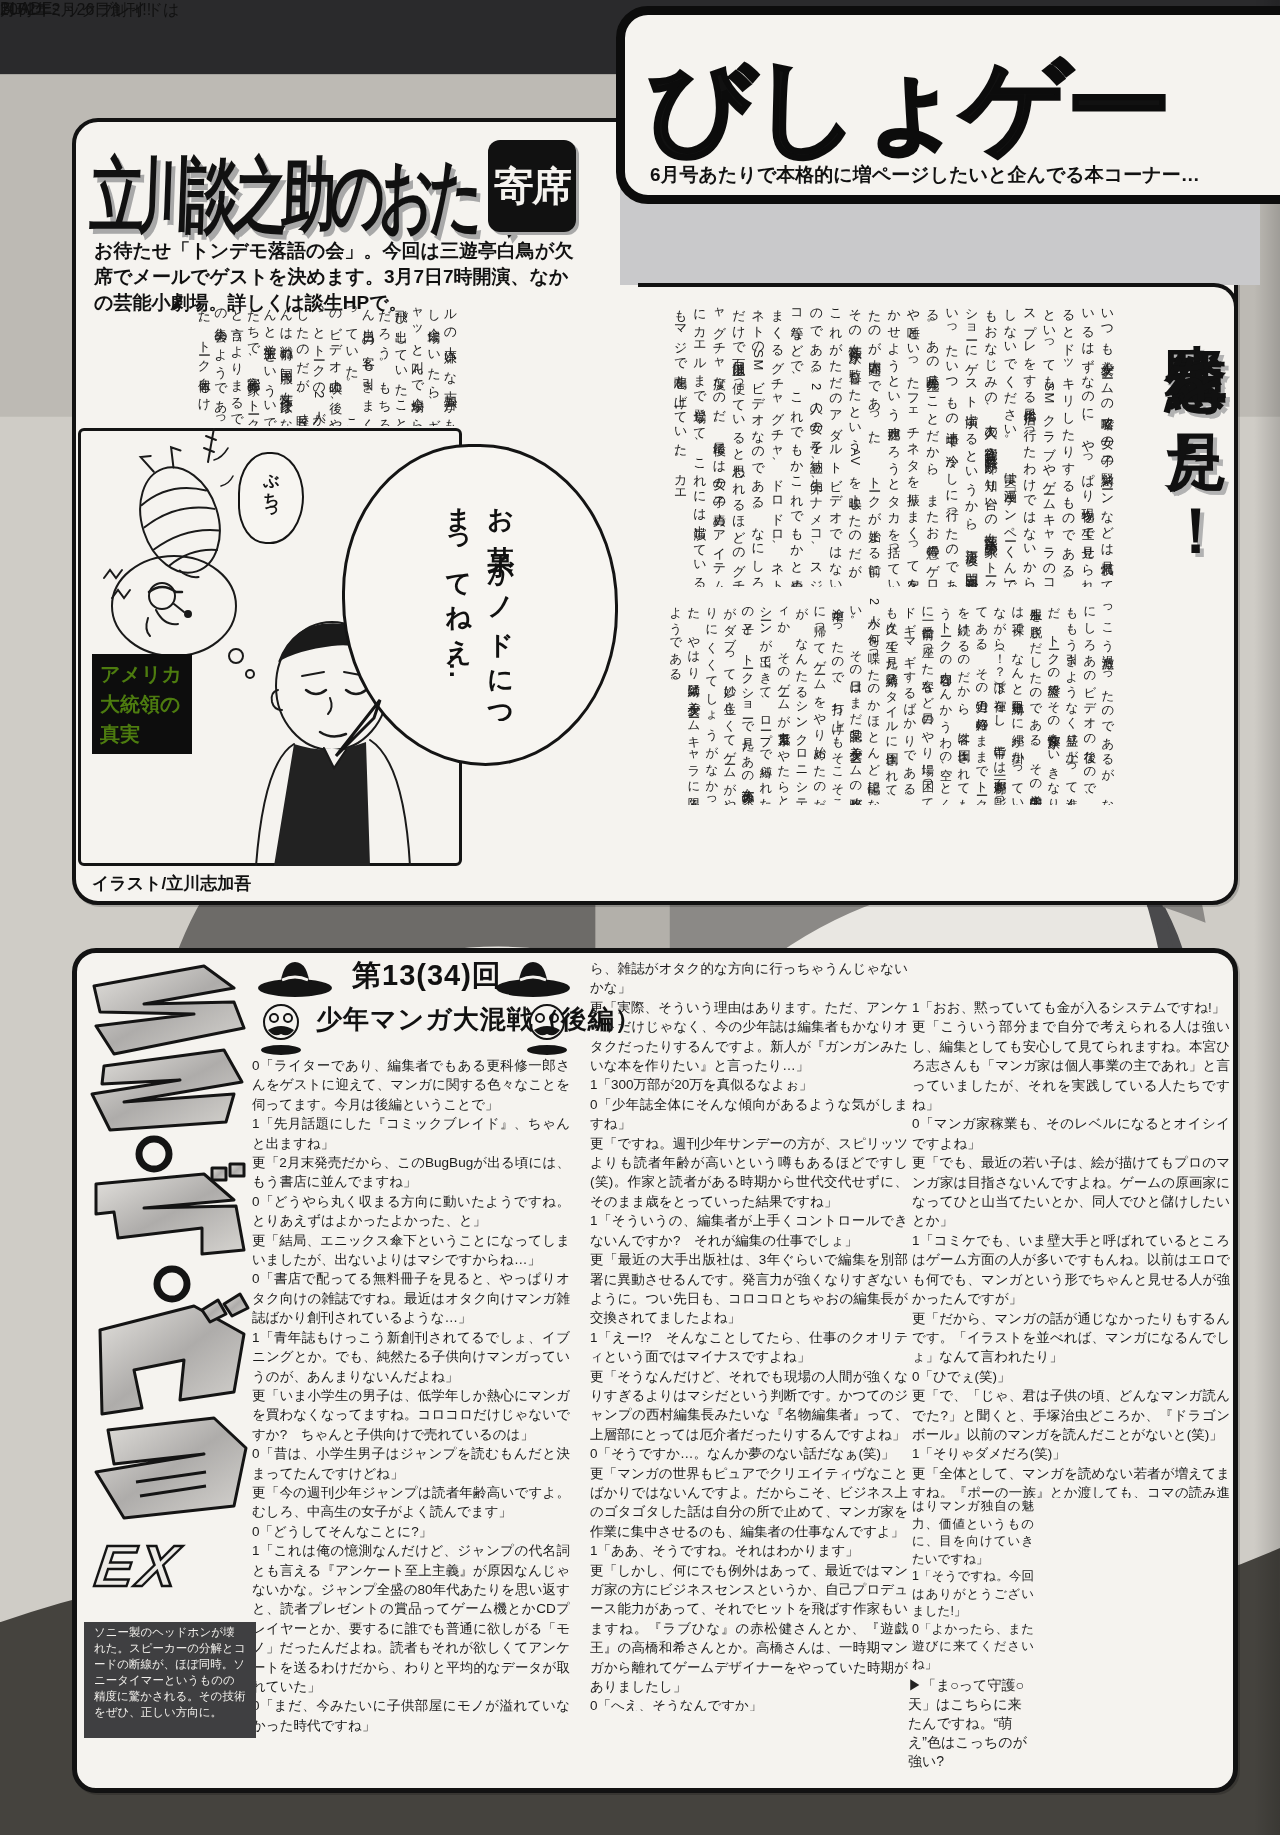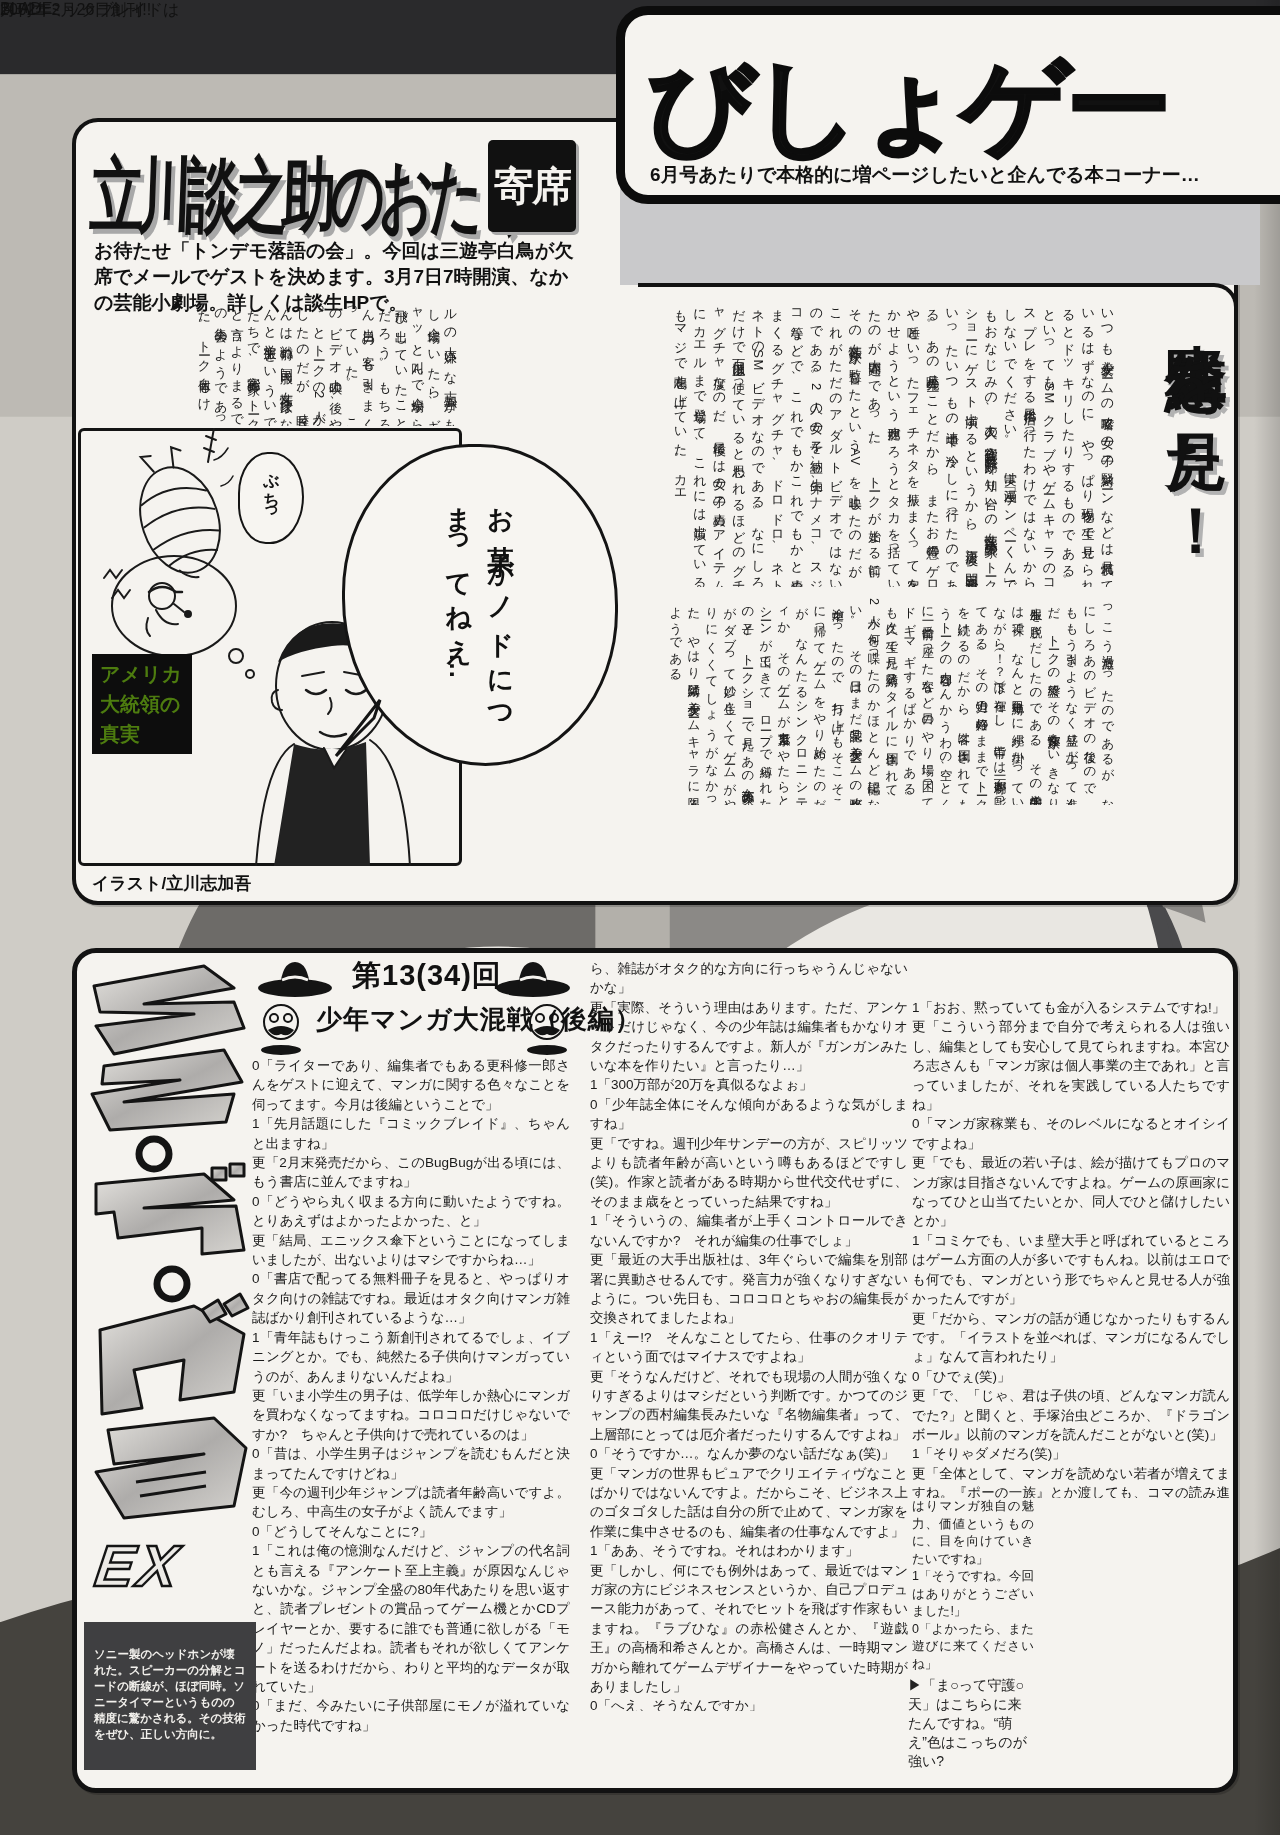--- a/index.html
+++ b/index.html
@@ -27,21 +27,21 @@
   #bishoBox{left:616px;top:6px;width:700px;height:198px;box-sizing:border-box;background:#f5f3ef;
           border:9px solid #0c0c0c;border-radius:32px;z-index:4;}
   #bishoTitle{left:648px;top:36px;font-size:106px;font-weight:900;letter-spacing:-4px;z-index:5;
           -webkit-text-stroke:3px #0c0c0c;white-space:nowrap;}
   #bishoSub{left:650px;top:162px;font-size:19px;font-weight:bold;white-space:nowrap;z-index:5;}
 
   
   #ttitle{left:92px;top:142px;font-size:54px;font-weight:900;letter-spacing:-6px;z-index:5;
           transform:scaleY(1.5) skewX(-3deg);transform-origin:top left;white-space:nowrap;
           text-shadow:4px 3px 0 #a8a8a8;}
-  #tseal{left:488px;top:140px;width:88px;height:92px;background:#111;border-radius:5px;z-index:5;
+  #tseal{left:488px;top:140px;width:88px;height:92px;background:#111;border-radius:12px;z-index:5;
           color:#f5f3ef;font-size:40px;font-weight:900;display:flex;align-items:center;justify-content:center;
           letter-spacing:-2px;box-shadow:3px 3px 0 #a8a8a8;}
   #announce{left:94px;top:238px;width:492px;font-size:19px;font-weight:bold;line-height:26px;z-index:5;}
 
   
   .vbody{font-size:13px;line-height:19.4px;letter-spacing:1.4px;color:#1c1c1c;z-index:5;}
   #vbandA{left:462px;top:300px;width:655px;height:287px;}
   #vbandB{left:86px;top:300px;width:372px;height:126px;line-height:16.4px;letter-spacing:2px;}
   #vbandC{left:612px;top:598px;width:505px;height:207px;font-size:12.5px;line-height:18px;letter-spacing:1.1px;}
   #headline{left:1126px;top:294px;width:112px;height:472px;font-size:62px;font-weight:900;z-index:5;
@@ -77,22 +77,22 @@
   #col2{left:590px;top:959px;width:318px;height:752px;overflow:hidden;}
   #col3{left:912px;top:998px;width:318px;height:500px;overflow:hidden;}
   #col3n{left:912px;top:1498px;width:122px;height:182px;overflow:hidden;font-size:12.5px;line-height:17.5px;}
   #capt{left:908px;top:1676px;width:124px;height:96px;overflow:hidden;z-index:5;
         font-family:Liberation Sans, sans-serif;font-size:14px;line-height:19px;color:#222;}
 
   
   #logoArt{left:84px;top:962px;width:170px;height:560px;z-index:5;}
   #logoEx{left:96px;top:1532px;font-size:58px;font-weight:900;font-style:italic;z-index:5;
         color:#eceae6;-webkit-text-stroke:2.5px #141414;letter-spacing:4px;transform:skewX(-8deg);}
-  #note{left:84px;top:1622px;width:172px;height:148px;background:#3f3f41;color:#f2f0ec;z-index:5;
-        font-size:11.5px;line-height:16px;padding:24px 10px;box-sizing:border-box;font-weight:bold;
+  #note{left:84px;top:1622px;width:172px;height:116px;background:#3f3f41;color:#f2f0ec;z-index:5;
+        font-size:11.5px;line-height:16px;padding:2px 10px;box-sizing:border-box;font-weight:normal;
         clip-path:polygon(0% 8%,4% 0%,12% 6%,22% 0%,32% 7%,44% 1%,55% 7%,66% 0%,77% 6%,88% 1%,96% 7%,100% 2%,99% 14%,100% 30%,97% 45%,100% 60%,97% 76%,100% 92%,94% 100%,84% 94%,72% 100%,60% 94%,48% 100%,36% 94%,24% 100%,12% 95%,3% 100%,0% 88%,2% 70%,0% 50%,2% 30%;}
   #byline{left:86px;top:1738px;font-size:29px;font-weight:900;z-index:5;letter-spacing:2px;}
   #coverLogo{left:1046px;top:1520px;font-size:37px;font-weight:900;font-style:italic;z-index:7;
         color:#1b1b1d;letter-spacing:-1px;text-shadow:2px 2px 0 #8e8b86;}
   .coverTxt{z-index:7;color:#fdfdfb;font-weight:900;font-size:13px;white-space:nowrap;
         text-shadow:-1px -1px 0 #111,1px -1px 0 #111,-1px 1px 0 #111,1px 1px 0 #111,2px 2px 0 #111;}
   #coverTxt1{left:1050px;top:1732px;}
   #coverTxt2{left:1050px;top:1752px;}
   #coverArt{left:1042px;top:1506px;width:172px;height:281px;z-index:6;}
 </style>

